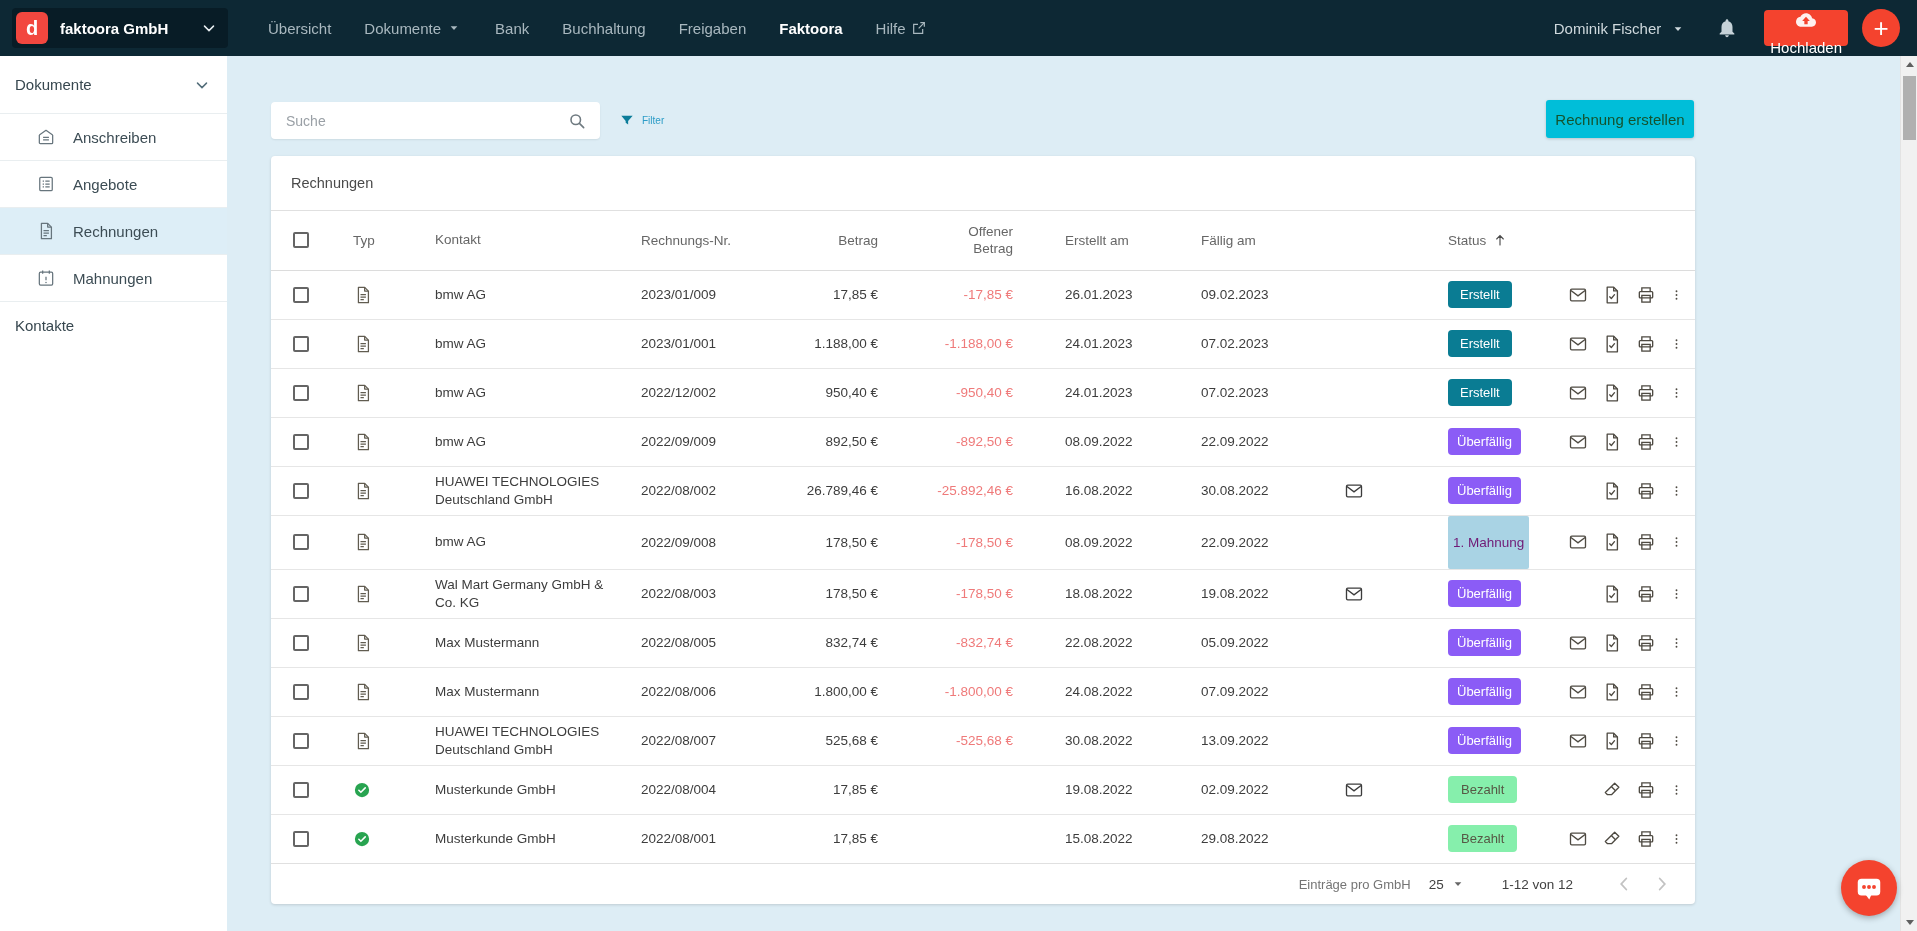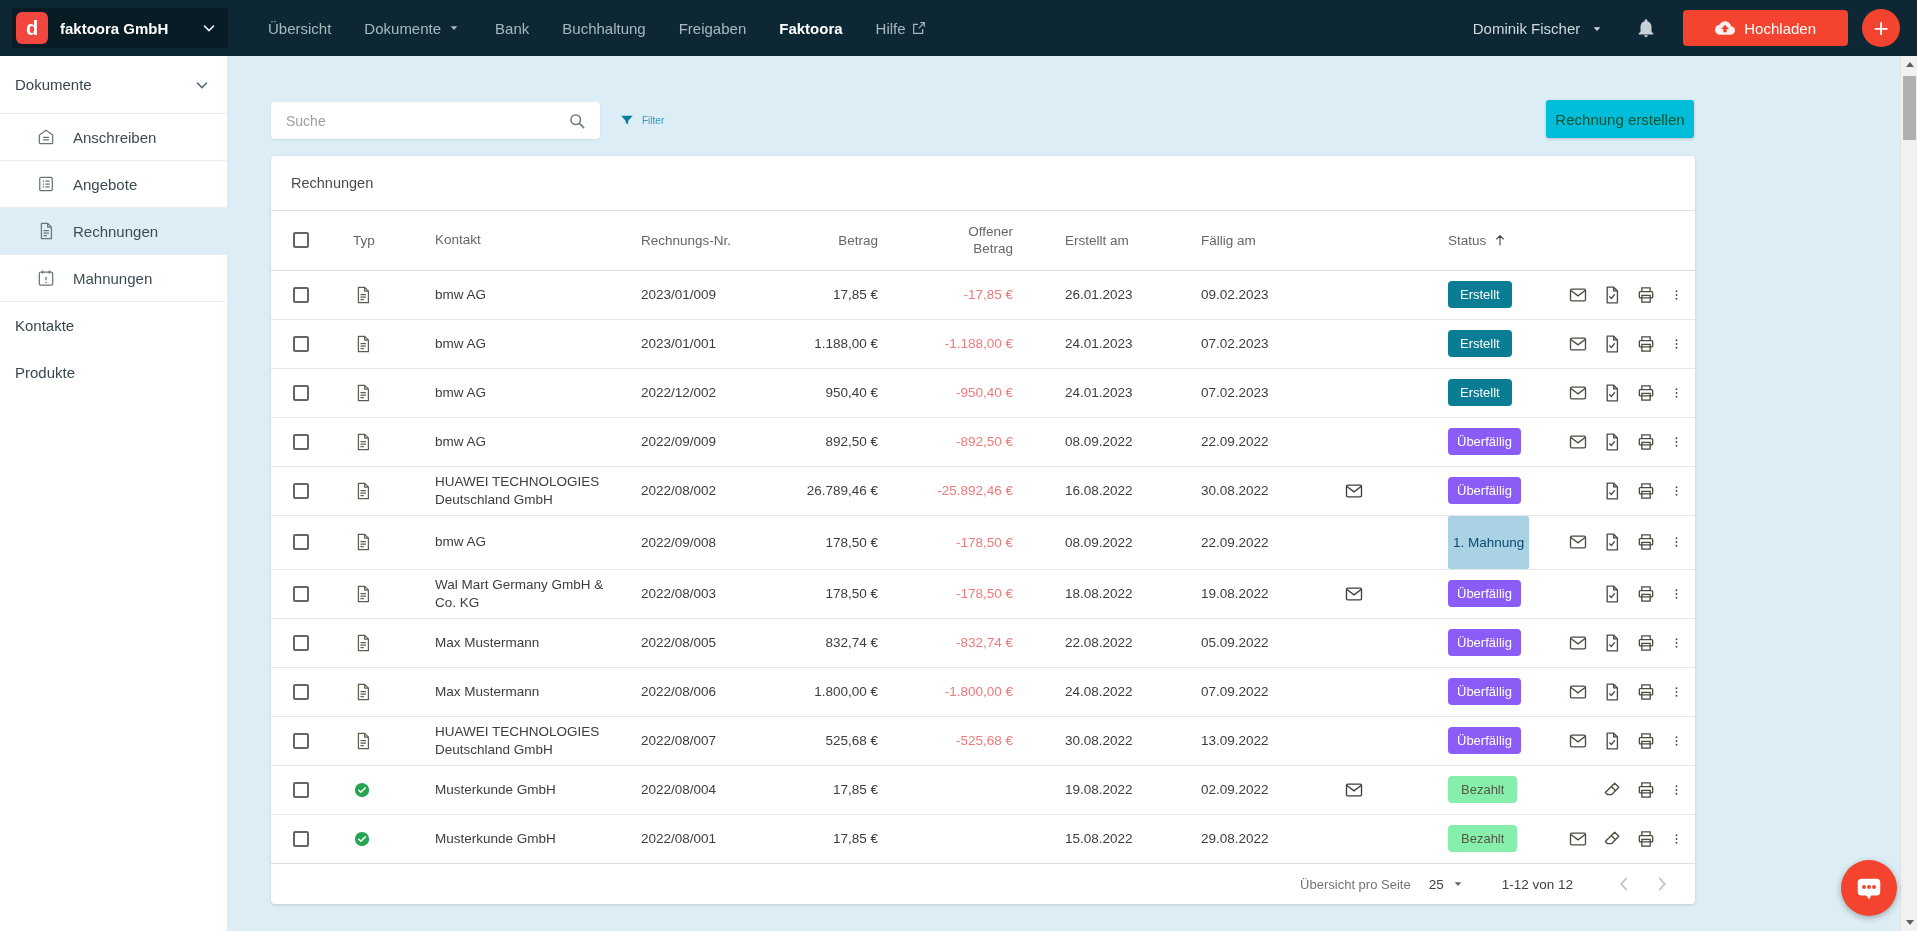--- a/index.html
+++ b/index.html
@@ -11,21 +11,21 @@
   .company { margin-left:12px; width:216px; height:40px; background:#081c26; border-radius:4px; display:flex; align-items:center; cursor:pointer; flex:0 0 auto; }
   .logo { width:32px; height:32px; margin-left:4px; background:#f2473f; border-radius:6px; color:#fff; font-weight:bold; font-size:20px; display:flex; align-items:center; justify-content:center; }
   .company-name { color:#fff; font-weight:bold; font-size:15px; margin-left:12px; }
   .company .ico { margin-left:auto; margin-right:10px; color:#e8eef1; }
   .main-nav { display:flex; align-items:center; margin-left:40px; gap:33px; }
   .nav-item { display:flex; align-items:center; gap:5px; color:#a9b8bf; font-size:15px; cursor:pointer; text-decoration:none; white-space:nowrap; }
   .nav-item.active { color:#fff; font-weight:bold; }
   .nav-right { margin-left:auto; display:flex; align-items:center; padding-right:17px; }
   .user { display:flex; align-items:flex-end; gap:9px; color:#cfd9dd; font-size:15px; cursor:pointer; }
   .bell-wrap { margin-left:30px; cursor:pointer; display:flex; }
-  .btn-upload { margin-left:26px; height:36px; padding:0 32px; border:none; border-radius:4px; background:#f4432e; color:#fff; font-size:15px; font-family:inherit; display:flex; align-items:center; gap:9px; cursor:pointer; }
+  .btn-upload { margin-left:26px; height:36px; padding:0 6px; border:none; border-radius:4px; background:#f4432e; color:#fff; font-size:15px; font-family:inherit; display:flex; align-items:center; gap:9px; cursor:pointer;flex-direction:column; }
   .btn-plus { margin-left:14px; width:38px; height:38px; border-radius:50%; border:none; background:#f4432e; color:#fff; font-size:26px; line-height:36px; cursor:pointer; font-family:inherit; }
 
   .ico { display:inline-flex; }
   .ico svg { width:100%; height:100%; display:block; }
   .i16 { width:16px; height:16px; } .i18 { width:18px; height:18px; } .i20 { width:20px; height:20px; } .i22 { width:22px; height:22px; }
 
   
   .sidebar { position:absolute; top:56px; left:0; width:227px; bottom:0; background:#fff; z-index:5; }
   .side-section { height:58px; display:flex; align-items:center; padding:0 16px 0 15px; border-bottom:1px solid #e9eef0; color:#37474f; font-size:15px; cursor:pointer; }
   .side-section .ico { margin-left:auto; color:#546e7a; }
@@ -66,21 +66,21 @@
   .c-mail { text-align:center !important; }
   .c-mail .ico { color:#3c3c3c; vertical-align:middle; }
   .c-status { padding-left:45px; }
   .hdr-offen { display:inline-block; width:64px; text-align:right; line-height:17px; }
   .hdr-status { display:inline-flex; align-items:center; gap:6px; cursor:pointer; }
   .hdr-status .ico { color:#4a4a4a; }
   .badge { display:inline-block; font-size:13px; white-space:nowrap; }
   .badge--erstellt { background:#0a7c93; color:#fff; border-radius:4px; padding:6px 12px; }
   .badge--ueberfaellig { background:#8b5cf6; color:#fff; border-radius:4px; padding:6px 9px; }
   .badge--bezahlt { background:#86efac; color:#565845; border-radius:4px; padding:6px 13px; }
-  .badge--mahnung { background:#a9d3e4; color:#0c4a6e; border-radius:2px; padding:19px 5px; font-size:13.5px; }
+  .badge--mahnung { background:#a9d3e4; color:#701a75; border-radius:2px; padding:19px 5px; font-size:13.5px; }
   .c-actions { padding-right:12px; }
   .actions-wrap { display:flex; align-items:center; justify-content:flex-end; gap:14px; }
   .icon-btn { background:none; border:none; padding:0; width:20px; height:20px; color:#4e4a42; cursor:pointer; }
   .icon-btn svg { width:100%; height:100%; display:block; }
   .icon-btn.narrow { width:13px; }
 
   .card-footer { height:41px; border-top:1px solid #e0e0e0; display:flex; align-items:center; justify-content:flex-end; padding-right:20px; font-size:13px; color:#424242; }
   .pp-label { color:#757575; margin-right:18px; }
   .pp-select { display:flex; align-items:center; gap:6px; margin-right:36px; cursor:pointer; font-size:13.5px; }
   .pp-select .ico { color:#666; }
@@ -219,23 +219,20 @@
             <rect x="4" y="5" width="16" height="15.5" rx="1.5"></rect>
             <path d="M8 3 v4 M16 3 v4 M12 10.5 v4.2"></path>
             <circle cx="12" cy="17.4" r="0.9" fill="currentColor" stroke="none"></circle>
           </svg>
         </span>
         <span>Mahnungen</span>
       </div>
       <div class="side-link">
         <span>Kontakte</span>
       </div>
-      <div class="side-link">
-        <span>Produkte</span>
-      </div>
     </div>
 </aside>
 
 <main class="content">
   <div class="search-box">
     <input type="text" placeholder="Suche" style="">
     <span class="ico i20">
         <svg viewBox="0 0 24 24" fill="none" stroke="currentColor" stroke-width="1.9" stroke-linecap="round">
           <circle cx="10.5" cy="10.5" r="5.7"></circle>
           <path d="M14.9 14.9 L20 20"></path>
@@ -868,21 +865,21 @@
                     <circle cx="12" cy="12" r="1.7"></circle>
                     <circle cx="12" cy="19" r="1.7"></circle>
                   </svg>
                 </button>
               </div>
             </td>
           </tr>
         </tbody>
     </table>
     <div class="card-footer">
-      <span class="pp-label">Übersicht pro Seite</span>
+      <span class="pp-label">Einträge pro GmbH</span>
       <span class="pp-select">
         <span>25</span>
         <span class="ico i16">
             <svg viewBox="0 0 24 24" fill="currentColor">
               <path d="M7 9.5 h10 L12 15 Z"></path>
             </svg>
           </span>
       </span>
       <span class="range">1-12 von 12</span>
       <button class="pg-arrow">

